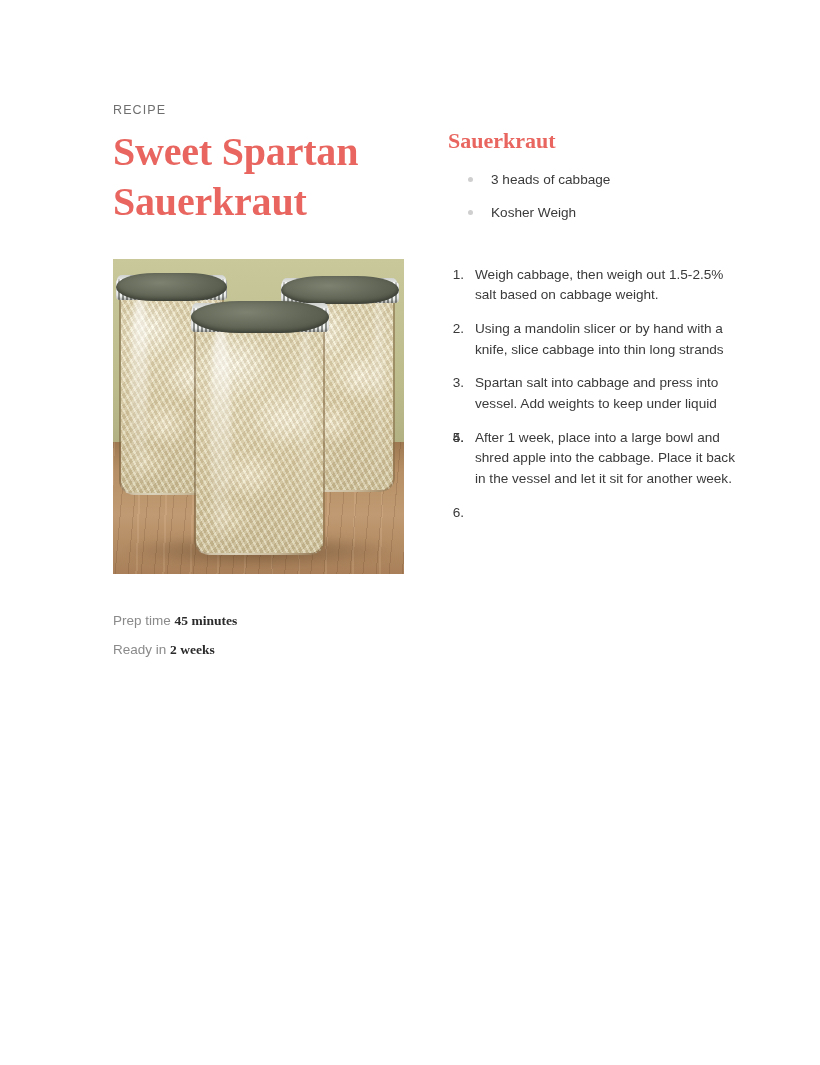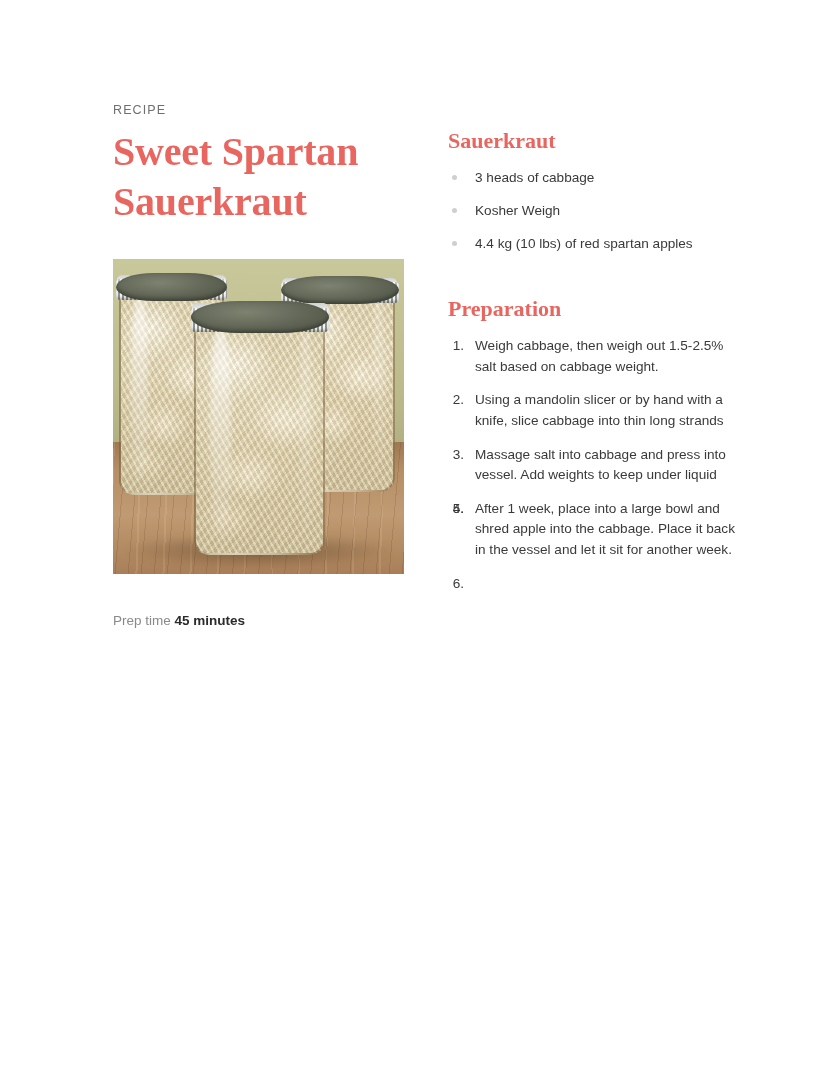--- a/index.html
+++ b/index.html
@@ -221,20 +221,21 @@
   }
   .meta-row {
     font-size: 13.5px;
     color: #8a8a8a;
     line-height: 1.25;
     margin-bottom: 12px;
   }
   .meta-row b {
     color: #2b2b2b;
     font-weight: bold;
+    font-family: Liberation Serif, serif;
   }
 
   
   .col-right {
     position: absolute;
     left: 432px;
     top: 128px;
     width: 300px;
   }
 
@@ -242,21 +243,21 @@
     font-family: "Liberation Serif", serif;
     font-weight: bold;
     font-size: 22px;
     color: #e8665f;
     margin: 0 0 14px 0;
     line-height: 1.2;
   }
 
   ul.ingredients {
     list-style: none;
-    margin: 0;
+    margin: 16px;
     padding: 0;
   }
   ul.ingredients li {
     position: relative;
     padding-left: 27px;
     font-size: 13.6px;
     color: #3a3a3a;
     line-height: 1.45;
     margin-bottom: 13px;
   }
@@ -355,54 +356,53 @@
 
       <div class="shadow-pool"></div>
     </div>
   </div>
 
   <div class="meta">
     <div class="meta-row">
       <span>Prep time</span>
       <b>45 minutes</b>
     </div>
+    <div class="meta-row">
+      <span>Ready in</span>
+      <b>2 weeks</b>
+    </div>
   </div>
 
   <div class="col-right">
 
     <h2 class="section-head">Sauerkraut</h2>
     <ul class="ingredients">
       <li>
         <span class="dot"></span>
         <span>3 heads of cabbage</span>
       </li>
       <li>
         <span class="dot"></span>
         <span>Kosher Weigh</span>
       </li>
-      <li>
-        <span class="dot"></span>
-        <span>4.4 kg (10 lbs) of red spartan apples</span>
-      </li>
     </ul>
 
     <div class="prep-block">
-      <h2 class="section-head">Preparation</h2>
       <ol class="steps">
         <li>
           <span class="num">1.</span>
           <span>Weigh cabbage, then weigh out 1.5-2.5% salt based on cabbage weight.</span>
         </li>
         <li>
           <span class="num">2.</span>
           <span>Using a mandolin slicer or by hand with a knife, slice cabbage into thin long strands</span>
         </li>
         <li>
           <span class="num">3.</span>
-          <span>Massage salt into cabbage and press into vessel. Add weights to keep under liquid</span>
+          <span>Spartan salt into cabbage and press into vessel. Add weights to keep under liquid</span>
         </li>
         <li>
           <span class="num">4.</span>
         </li>
         <li>
           <span class="num">5.</span>
           <span>After 1 week, place into a large bowl and shred apple into the cabbage. Place it back in the vessel and let it sit for another week.</span>
         </li>
         <li>
           <span class="num">6.</span>

